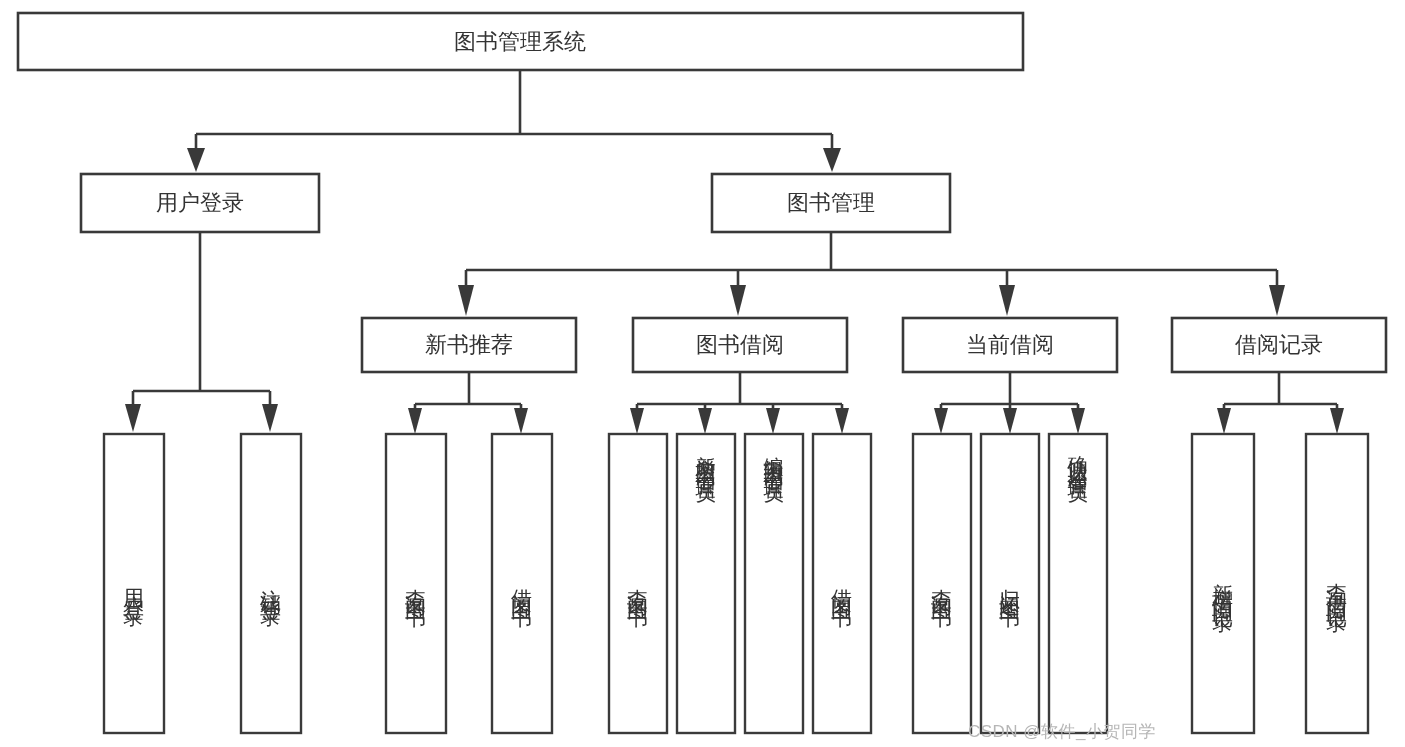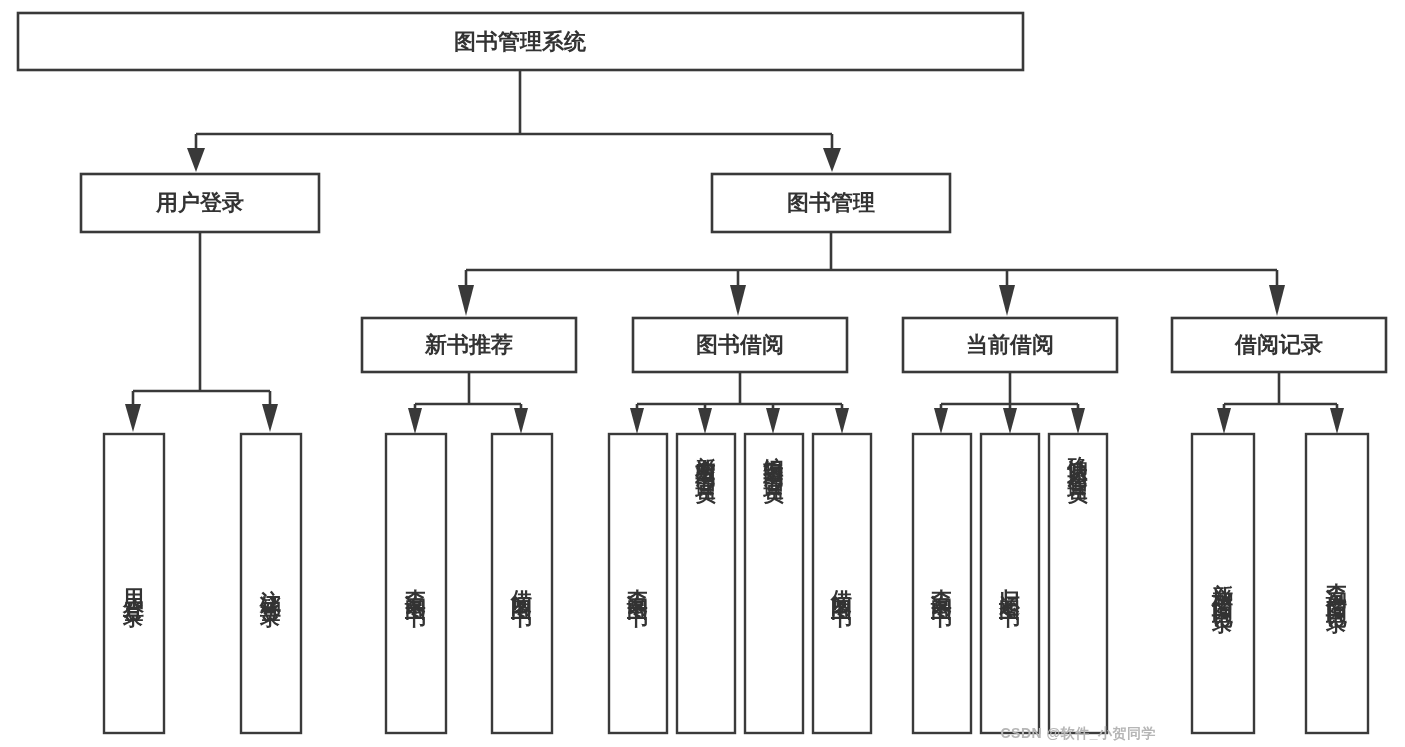--- a/index.html
+++ b/index.html
@@ -13,21 +13,20 @@
     font-family: "Liberation Sans", "DejaVu Sans", sans-serif;
     position: relative;
     overflow: hidden;
   }
   #diagram-root {
     position: absolute;
     left: 0;
     top: 0;
     width: 1164px;
     height: 747px;
-    font-weight: bold;
   }
   svg#flow {
     display: block;
     width: 1405px;
     height: 747px;
   }
   .node-rect {
     fill: #ffffff;
     stroke: #393939;
     stroke-width: 2.6;
@@ -74,21 +73,21 @@
   }
   .leaf-label.tall {
     font-size: 20px;
     letter-spacing: 4px;
   }
   .watermark {
     position: absolute;
     right: 8px;
     bottom: 4px;
     font-family: "Liberation Sans", "DejaVu Sans", sans-serif;
-    font-size: 14px;
+    font-size: 17px;
     color: #b6b6b6;
     letter-spacing: 0.5px;
     white-space: nowrap;
   }
 </style>
 </head>
 <body>
 
 <div id="diagram-root">
 

